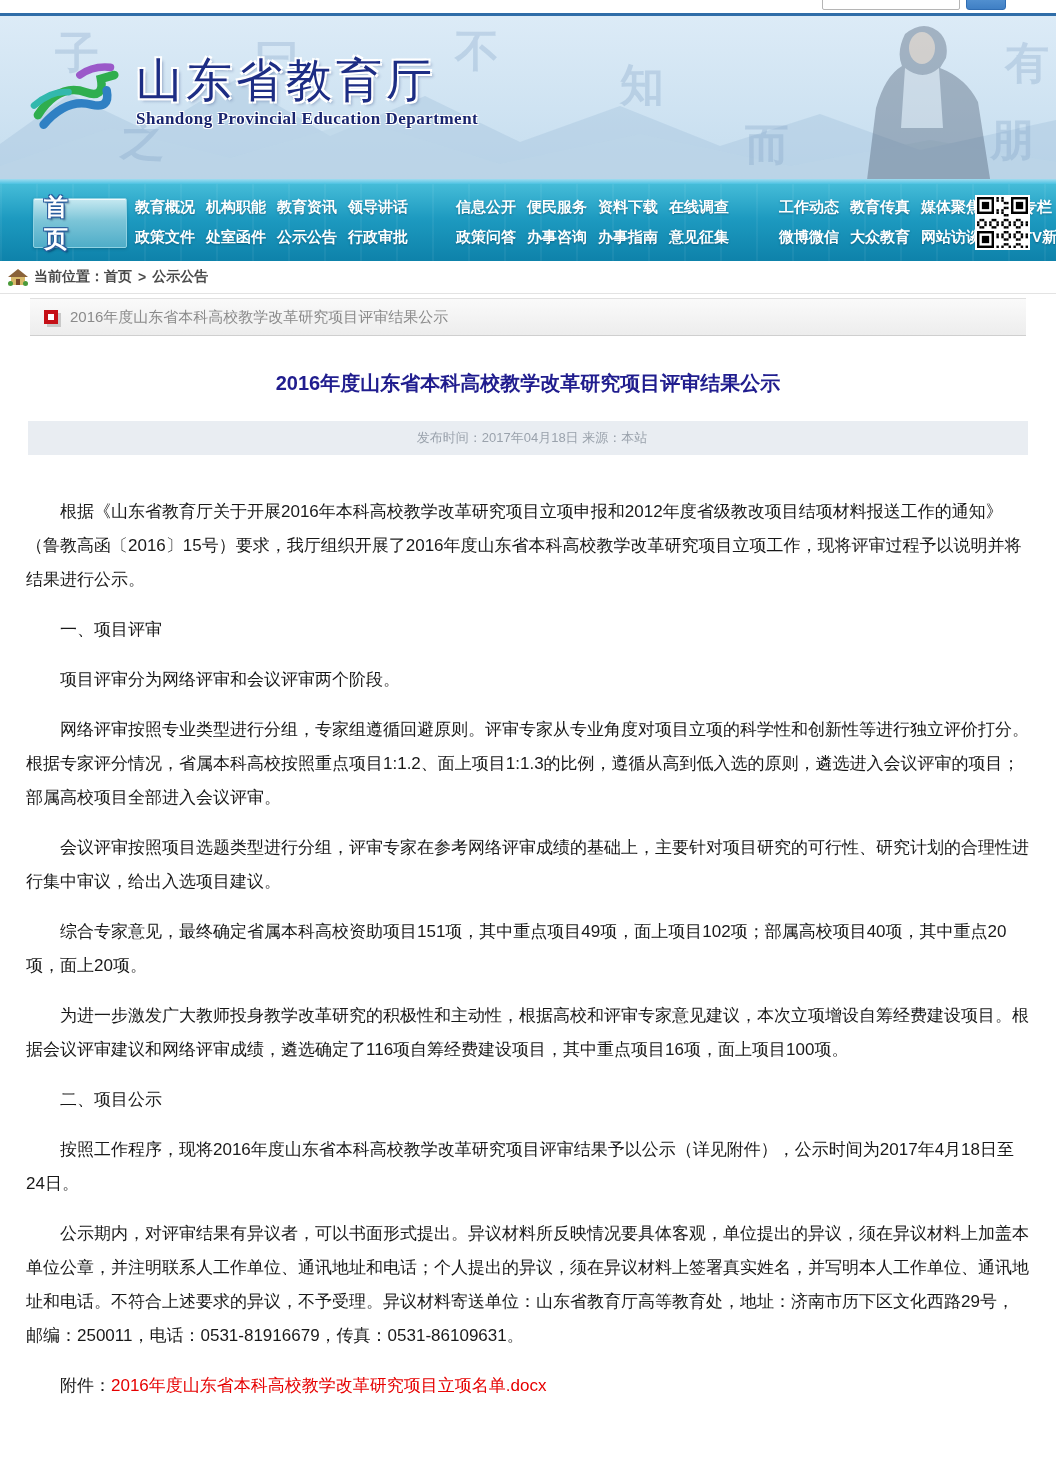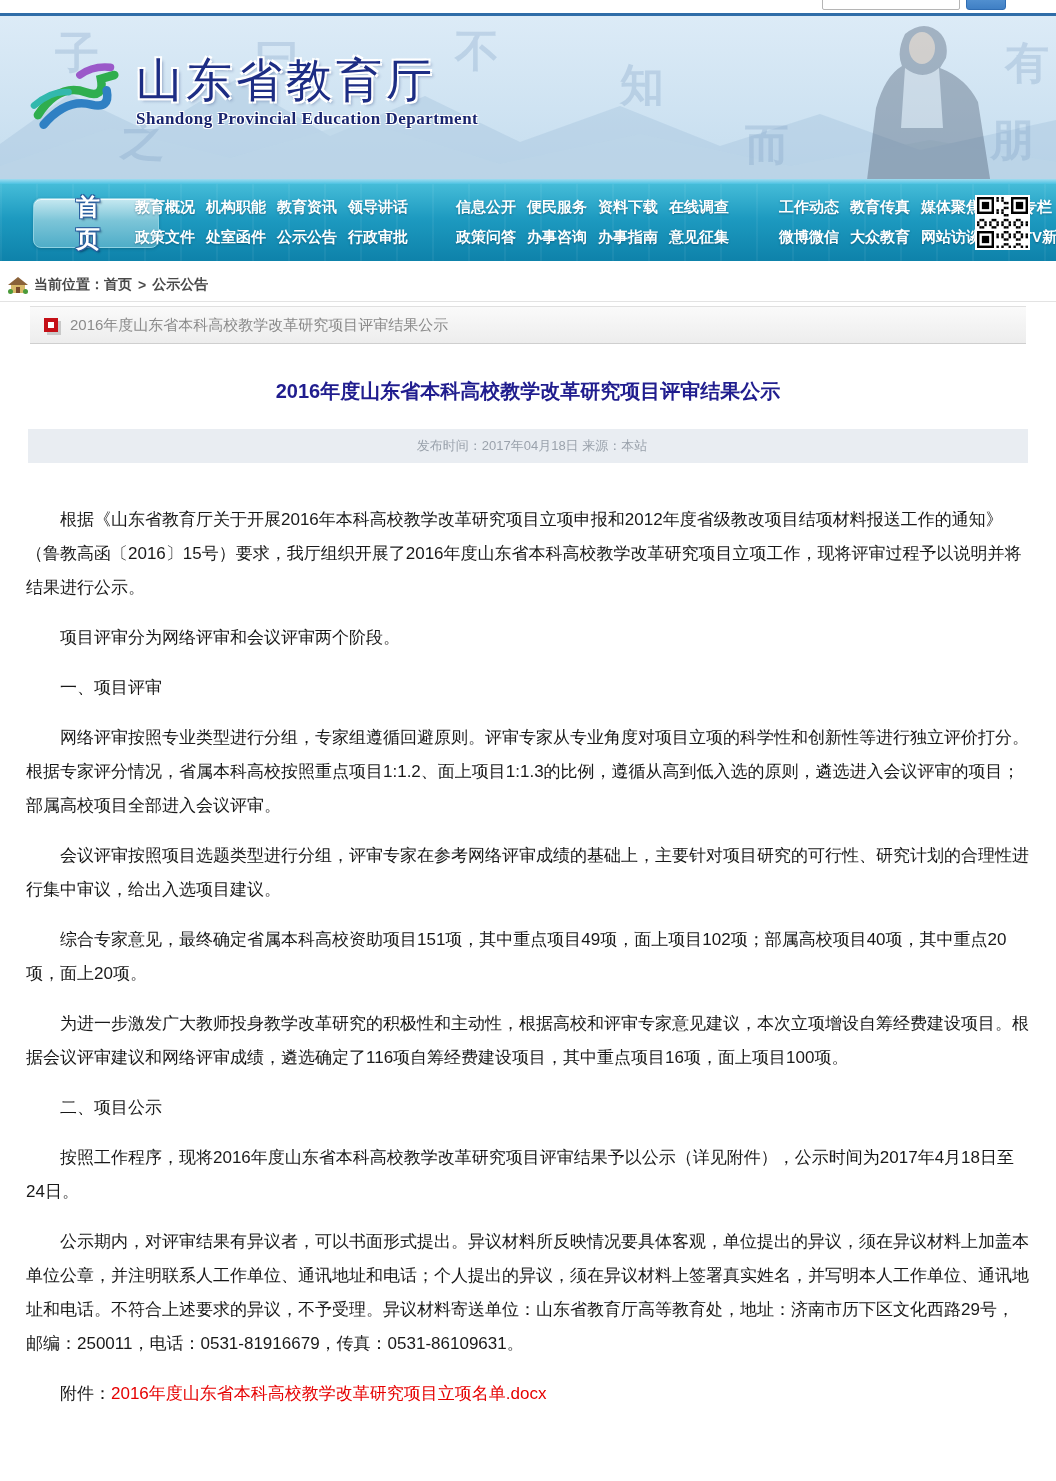--- a/index.html
+++ b/index.html
@@ -25,37 +25,37 @@
   .logo-mark{width:96px;height:84px;margin-right:10px;}
   .logo-text .cn{font-size:46px;font-weight:normal;color:#1d2d84;letter-spacing:4px;line-height:1.15;
     text-shadow:-2px -2px 0 #fff,2px -2px 0 #fff,-2px 2px 0 #fff,2px 2px 0 #fff,3px 3px 3px rgba(40,60,120,.35);}
   .logo-text .en{font-size:17px;font-weight:bold;color:#18246e;margin-top:2px;letter-spacing:.5px;
     text-shadow:-1px -1px 0 #fff,1px -1px 0 #fff,-1px 1px 0 #fff,1px 1px 0 #fff;font-family:Liberation Serif, serif;}
 
   
   .nav{position:relative;height:77px;
     background:repeating-linear-gradient(90deg,rgba(255,255,255,.05) 0 2px,rgba(255,255,255,0) 2px 36px),
     linear-gradient(180deg,#45bcd8 0%,#1d9ac0 45%,#0e82aa 100%);}
-  .home-btn{position:absolute;left:33px;top:14px;width:92px;height:48px;border-radius:8px;
+  .home-btn{position:absolute;left:33px;top:14px;width:92px;height:48px;border-radius:2px;
     background:linear-gradient(180deg,#c7e9f1 0%,#7cc5d8 45%,#4fadc8 100%);
     border:1px solid #8fd2e2;box-shadow:inset 0 1px 0 rgba(255,255,255,.7),0 1px 3px rgba(0,40,60,.25);
-    display:flex;align-items:center;justify-content:center;cursor:pointer;padding-left:32px;}
+    display:flex;align-items:center;justify-content:center;cursor:pointer;}
   .home-btn span{font-size:24px;font-weight:bold;color:#fff;letter-spacing:10px;padding-left:10px;
     text-shadow:-1px -1px 0 #2a5e9e,1px -1px 0 #2a5e9e,-1px 1px 0 #2a5e9e,1px 1px 0 #2a5e9e,2px 2px 2px rgba(0,30,70,.5);}
   .nav-links{position:absolute;left:135px;top:0;height:77px;display:flex;align-items:center;}
   .nav-group{display:flex;flex-direction:column;row-gap:11px;margin-right:30px;}
   .nav-group:nth-child(2){margin-left:18px;}
   .nav-group:nth-child(3){margin-left:20px;}
   .nav-row{display:flex;column-gap:11px;}
   .nav-link{color:#fff;font-size:15px;font-weight:bold;text-decoration:none;white-space:nowrap;cursor:pointer;
     text-shadow:0 1px 2px rgba(0,50,80,.45);}
   .qr{position:absolute;right:26px;top:11px;width:55px;height:55px;background:#fff;padding:2px;box-sizing:border-box;}
 
   
-  .crumb-row{display:flex;align-items:center;height:32px;margin-top:8px;padding-left:8px;
+  .crumb-row{display:flex;align-items:center;height:32px;margin-top:0;padding-left:8px;
     border-bottom:1px solid #e3e3e3;}
   .crumb-row .home-ico{width:20px;height:17px;margin-right:6px;}
   .crumb-row,.crumb-row a{font-size:14px;font-weight:bold;color:#4a4a4a;text-decoration:none;}
   .crumb-sep{margin:0 6px;color:#4a4a4a;}
 
   
   .listbar{height:36px;margin:4px 30px 0 30px;display:flex;align-items:center;
     background:linear-gradient(180deg,#fafafa,#ededed);
     border-top:1px solid #e0e0e0;border-bottom:1px solid #cfcfcf;}
   .red-bullet{width:14px;height:14px;background:#c51017;margin:0 12px 0 14px;position:relative;
@@ -278,22 +278,22 @@
   </div>
 
   <h1 class="article-title">2016年度山东省本科高校教学改革研究项目评审结果公示</h1>
 
   <div class="meta-bar">
     <span>发布时间：2017年04月18日 来源：本站</span>
   </div>
 
   <div class="article-body">
     <p class="para">根据《山东省教育厅关于开展2016年本科高校教学改革研究项目立项申报和2012年度省级教改项目结项材料报送工作的通知》（鲁教高函〔2016〕15号）要求，我厅组织开展了2016年度山东省本科高校教学改革研究项目立项工作，现将评审过程予以说明并将结果进行公示。</p>
+      <p class="para">一、项目评审</p>
       <p class="para">项目评审分为网络评审和会议评审两个阶段。</p>
-      <p class="para">一、项目评审</p>
       <p class="para">网络评审按照专业类型进行分组，专家组遵循回避原则。评审专家从专业角度对项目立项的科学性和创新性等进行独立评价打分。根据专家评分情况，省属本科高校按照重点项目1:1.2、面上项目1:1.3的比例，遵循从高到低入选的原则，遴选进入会议评审的项目；部属高校项目全部进入会议评审。</p>
       <p class="para">会议评审按照项目选题类型进行分组，评审专家在参考网络评审成绩的基础上，主要针对项目研究的可行性、研究计划的合理性进行集中审议，给出入选项目建议。</p>
       <p class="para">综合专家意见，最终确定省属本科高校资助项目151项，其中重点项目49项，面上项目102项；部属高校项目40项，其中重点20项，面上20项。</p>
       <p class="para">为进一步激发广大教师投身教学改革研究的积极性和主动性，根据高校和评审专家意见建议，本次立项增设自筹经费建设项目。根据会议评审建议和网络评审成绩，遴选确定了116项自筹经费建设项目，其中重点项目16项，面上项目100项。</p>
       <p class="para">二、项目公示</p>
       <p class="para">按照工作程序，现将2016年度山东省本科高校教学改革研究项目评审结果予以公示（详见附件），公示时间为2017年4月18日至24日。</p>
       <p class="para">公示期内，对评审结果有异议者，可以书面形式提出。异议材料所反映情况要具体客观，单位提出的异议，须在异议材料上加盖本单位公章，并注明联系人工作单位、通讯地址和电话；个人提出的异议，须在异议材料上签署真实姓名，并写明本人工作单位、通讯地址和电话。不符合上述要求的异议，不予受理。异议材料寄送单位：山东省教育厅高等教育处，地址：济南市历下区文化西路29号，邮编：250011，电话：0531-81916679，传真：0531-86109631。</p>
       <p class="attach">
       <span class="lbl">附件：</span><a>2016年度山东省本科高校教学改革研究项目立项名单.docx</a>
     </p>

